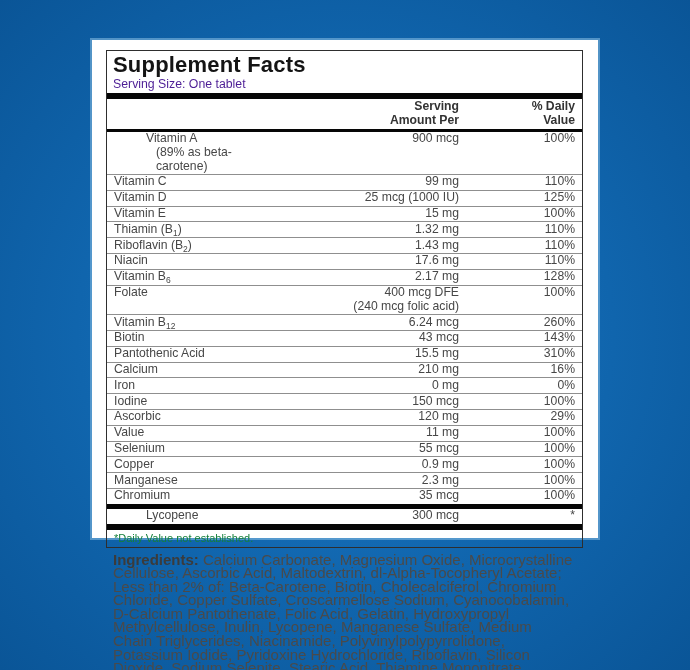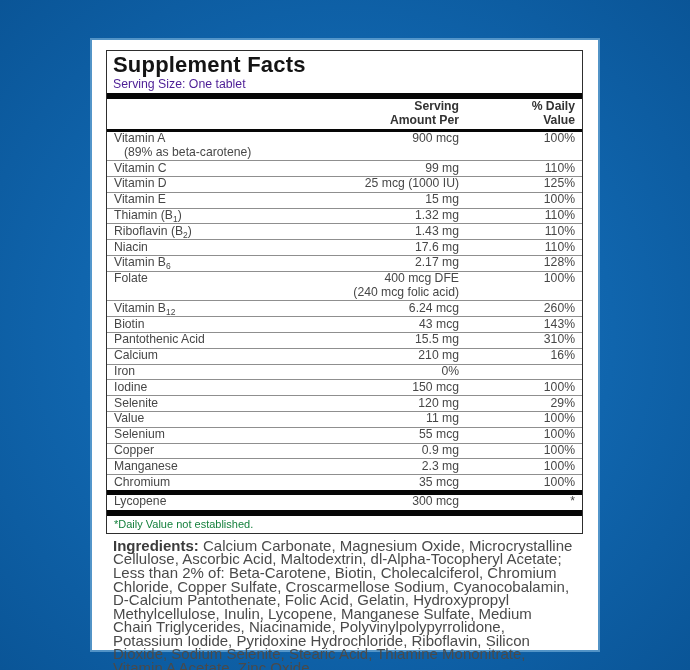--- a/index.html
+++ b/index.html
@@ -6,21 +6,21 @@
   html, body { width: 690px; height: 670px; overflow: hidden; }
   body { font-family: "Liberation Sans", "DejaVu Sans", sans-serif; }
 
   .stage {
     position: relative; width: 690px; height: 670px;
     background: radial-gradient(ellipse at 50% 50%,
       var(--bg-center, #1e78c4) 0%, var(--bg-mid, #1065ad) 55%, var(--bg-edge, #0a5597) 100%);
   }
 
   .card {
-    position: absolute; left: 92px; top: 40px; width: 506px; height: 610px;
+    position: absolute; left: 92px; top: 40px; width: 506px; height: 498px;
     background: #ffffff;
     box-shadow: 0 0 0 2px rgba(141,193,229,0.55);
     padding: 10px 15px 16px 14px;
   }
 
   .label-box {
     border: 1px solid #2e2e2e;
     width: 477px;
   }
 
@@ -39,21 +39,21 @@
     display: grid;
     grid-template-columns: 1fr 200px 116px;
     padding: 0 7px;
     font-size: 12.2px; line-height: 13.8px; color: #474747;
   }
   .grid-row .c-amount, .grid-row .c-dv { text-align: right; }
 
   .header-row { font-weight: bold; color: #333; padding-top: 1px; padding-bottom: 1px; }
 
   .rows .grid-row { border-top: 1px solid #8f8f8f; padding-top: 0.5px; padding-bottom: 0.5px; }
-  .rows .grid-row:first-child { border-top: none; }
+  .rows .grid-row:first-child { border-top: none; margin-left: 32px; }
 
   .sub-line { padding-left: 10px; }
   .c-amount .sub-line { padding-left: 0; }
 
   sub { font-size: 8.5px; line-height: 0; }
 
   .footnote { font-size: 11px; color: #15803d; line-height: 15px; padding: 1px 7px 1px 7px; }
 
   .ingredients {
     margin: 5px 8px 0 7px;
@@ -150,29 +150,30 @@
             <div class="c-amount">15.5 mg</div>
             <div class="c-dv">310%</div>
           </div>
           <div class="grid-row">
             <div class="c-name">Calcium</div>
             <div class="c-amount">210 mg</div>
             <div class="c-dv">16%</div>
           </div>
           <div class="grid-row">
             <div class="c-name">Iron</div>
+            <div class="c-amount">0 mg</div>
             <div class="c-dv">0%</div>
           </div>
           <div class="grid-row">
             <div class="c-name">Iodine</div>
             <div class="c-amount">150 mcg</div>
             <div class="c-dv">100%</div>
           </div>
           <div class="grid-row">
-            <div class="c-name">Selenite</div>
+            <div class="c-name">Ascorbic</div>
             <div class="c-amount">120 mg</div>
             <div class="c-dv">29%</div>
           </div>
           <div class="grid-row">
             <div class="c-name">Value</div>
             <div class="c-amount">11 mg</div>
             <div class="c-dv">100%</div>
           </div>
           <div class="grid-row">
             <div class="c-name">Selenium</div>

